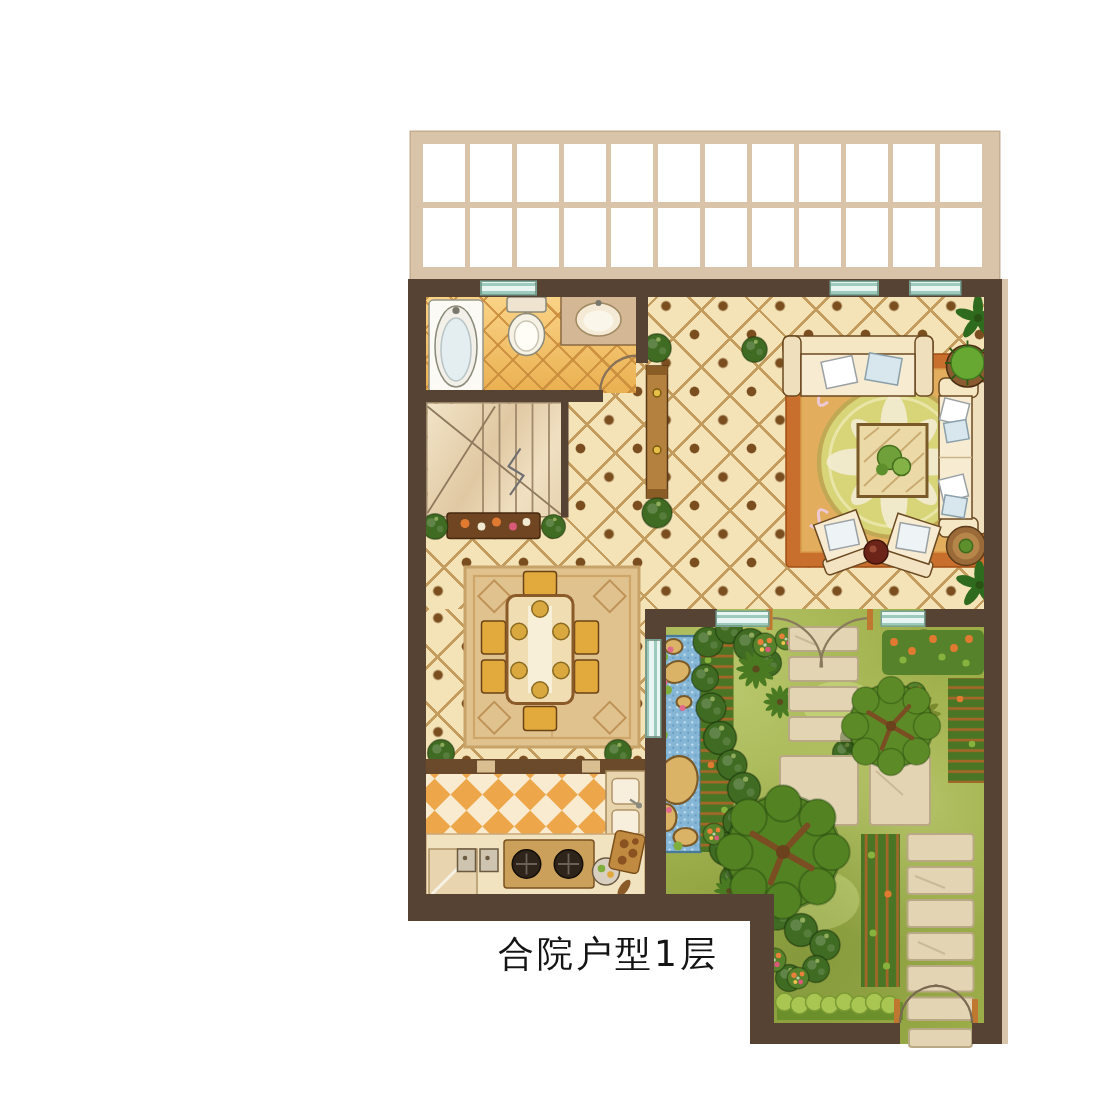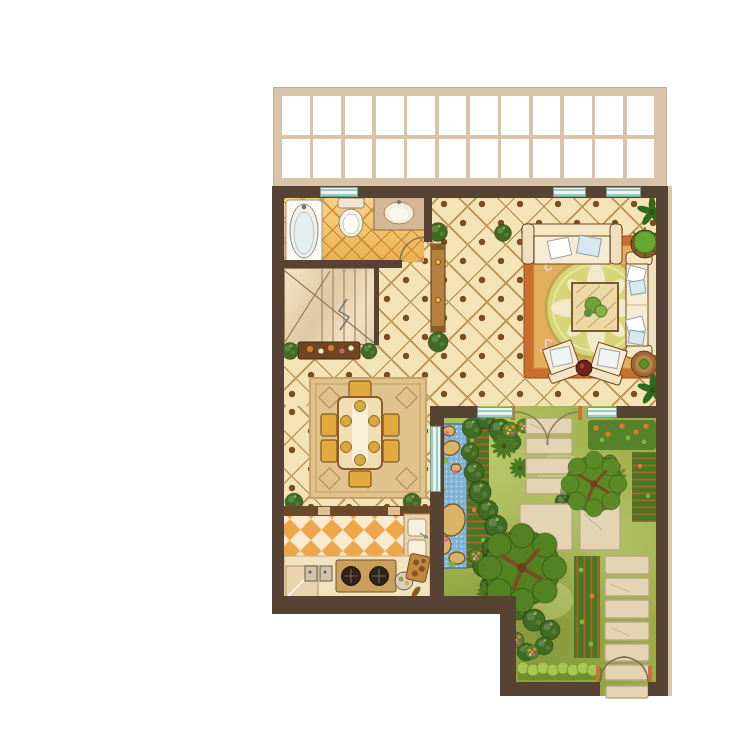--- a/index.html
+++ b/index.html
@@ -490,13 +490,14 @@
   <div class="abs wall" style="left:500px;top:682px;width:100px;height:14px;"></div>
   <div class="abs wall" style="left:648px;top:682px;width:20px;height:14px;"></div>
 
   <div class="abs win-h" style="left:320px;top:187px;width:38px;height:10px;"></div>
   <div class="abs win-h" style="left:553px;top:187px;width:33px;height:10px;"></div>
   <div class="abs win-h" style="left:606px;top:187px;width:35px;height:10px;"></div>
   <div class="abs win-h" style="left:477px;top:407px;width:36px;height:11px;"></div>
   <div class="abs win-h" style="left:587px;top:407px;width:30px;height:11px;"></div>
   <div class="abs win-v" style="left:430px;top:426px;width:11px;height:66px;"></div>
 
+  <div class="abs caption">合院户型1层</div>
 </div>
 
 </body></html>

